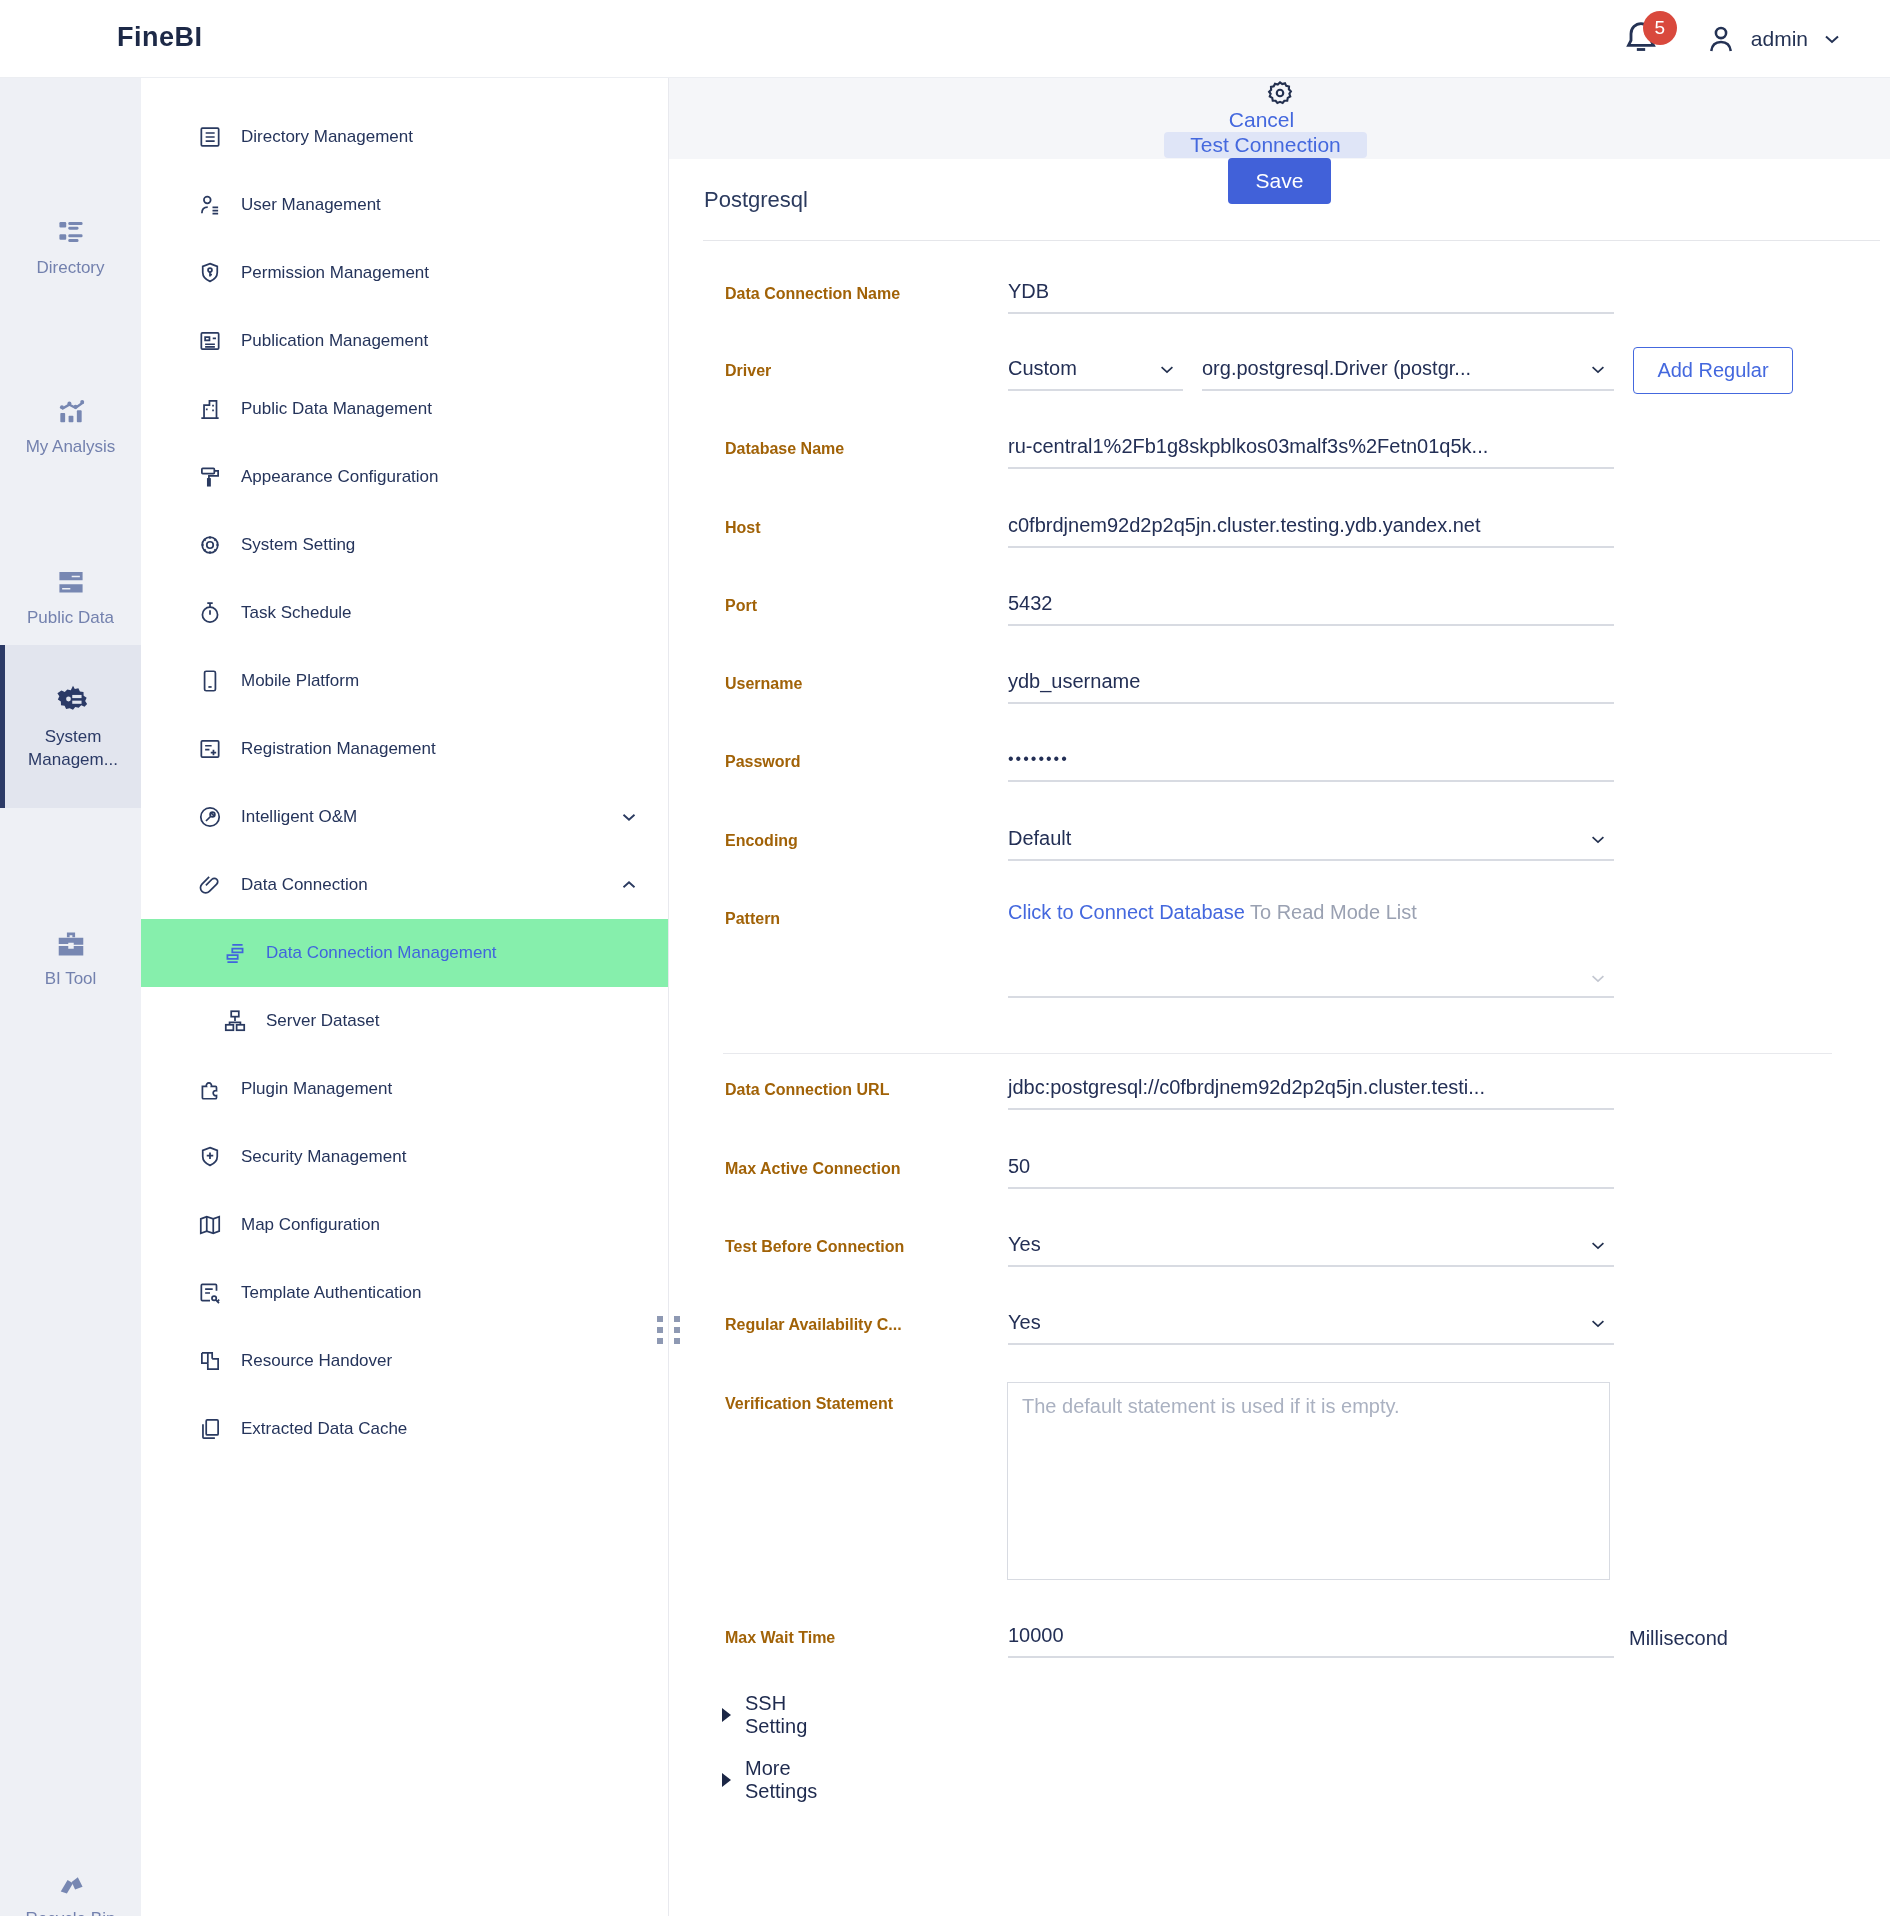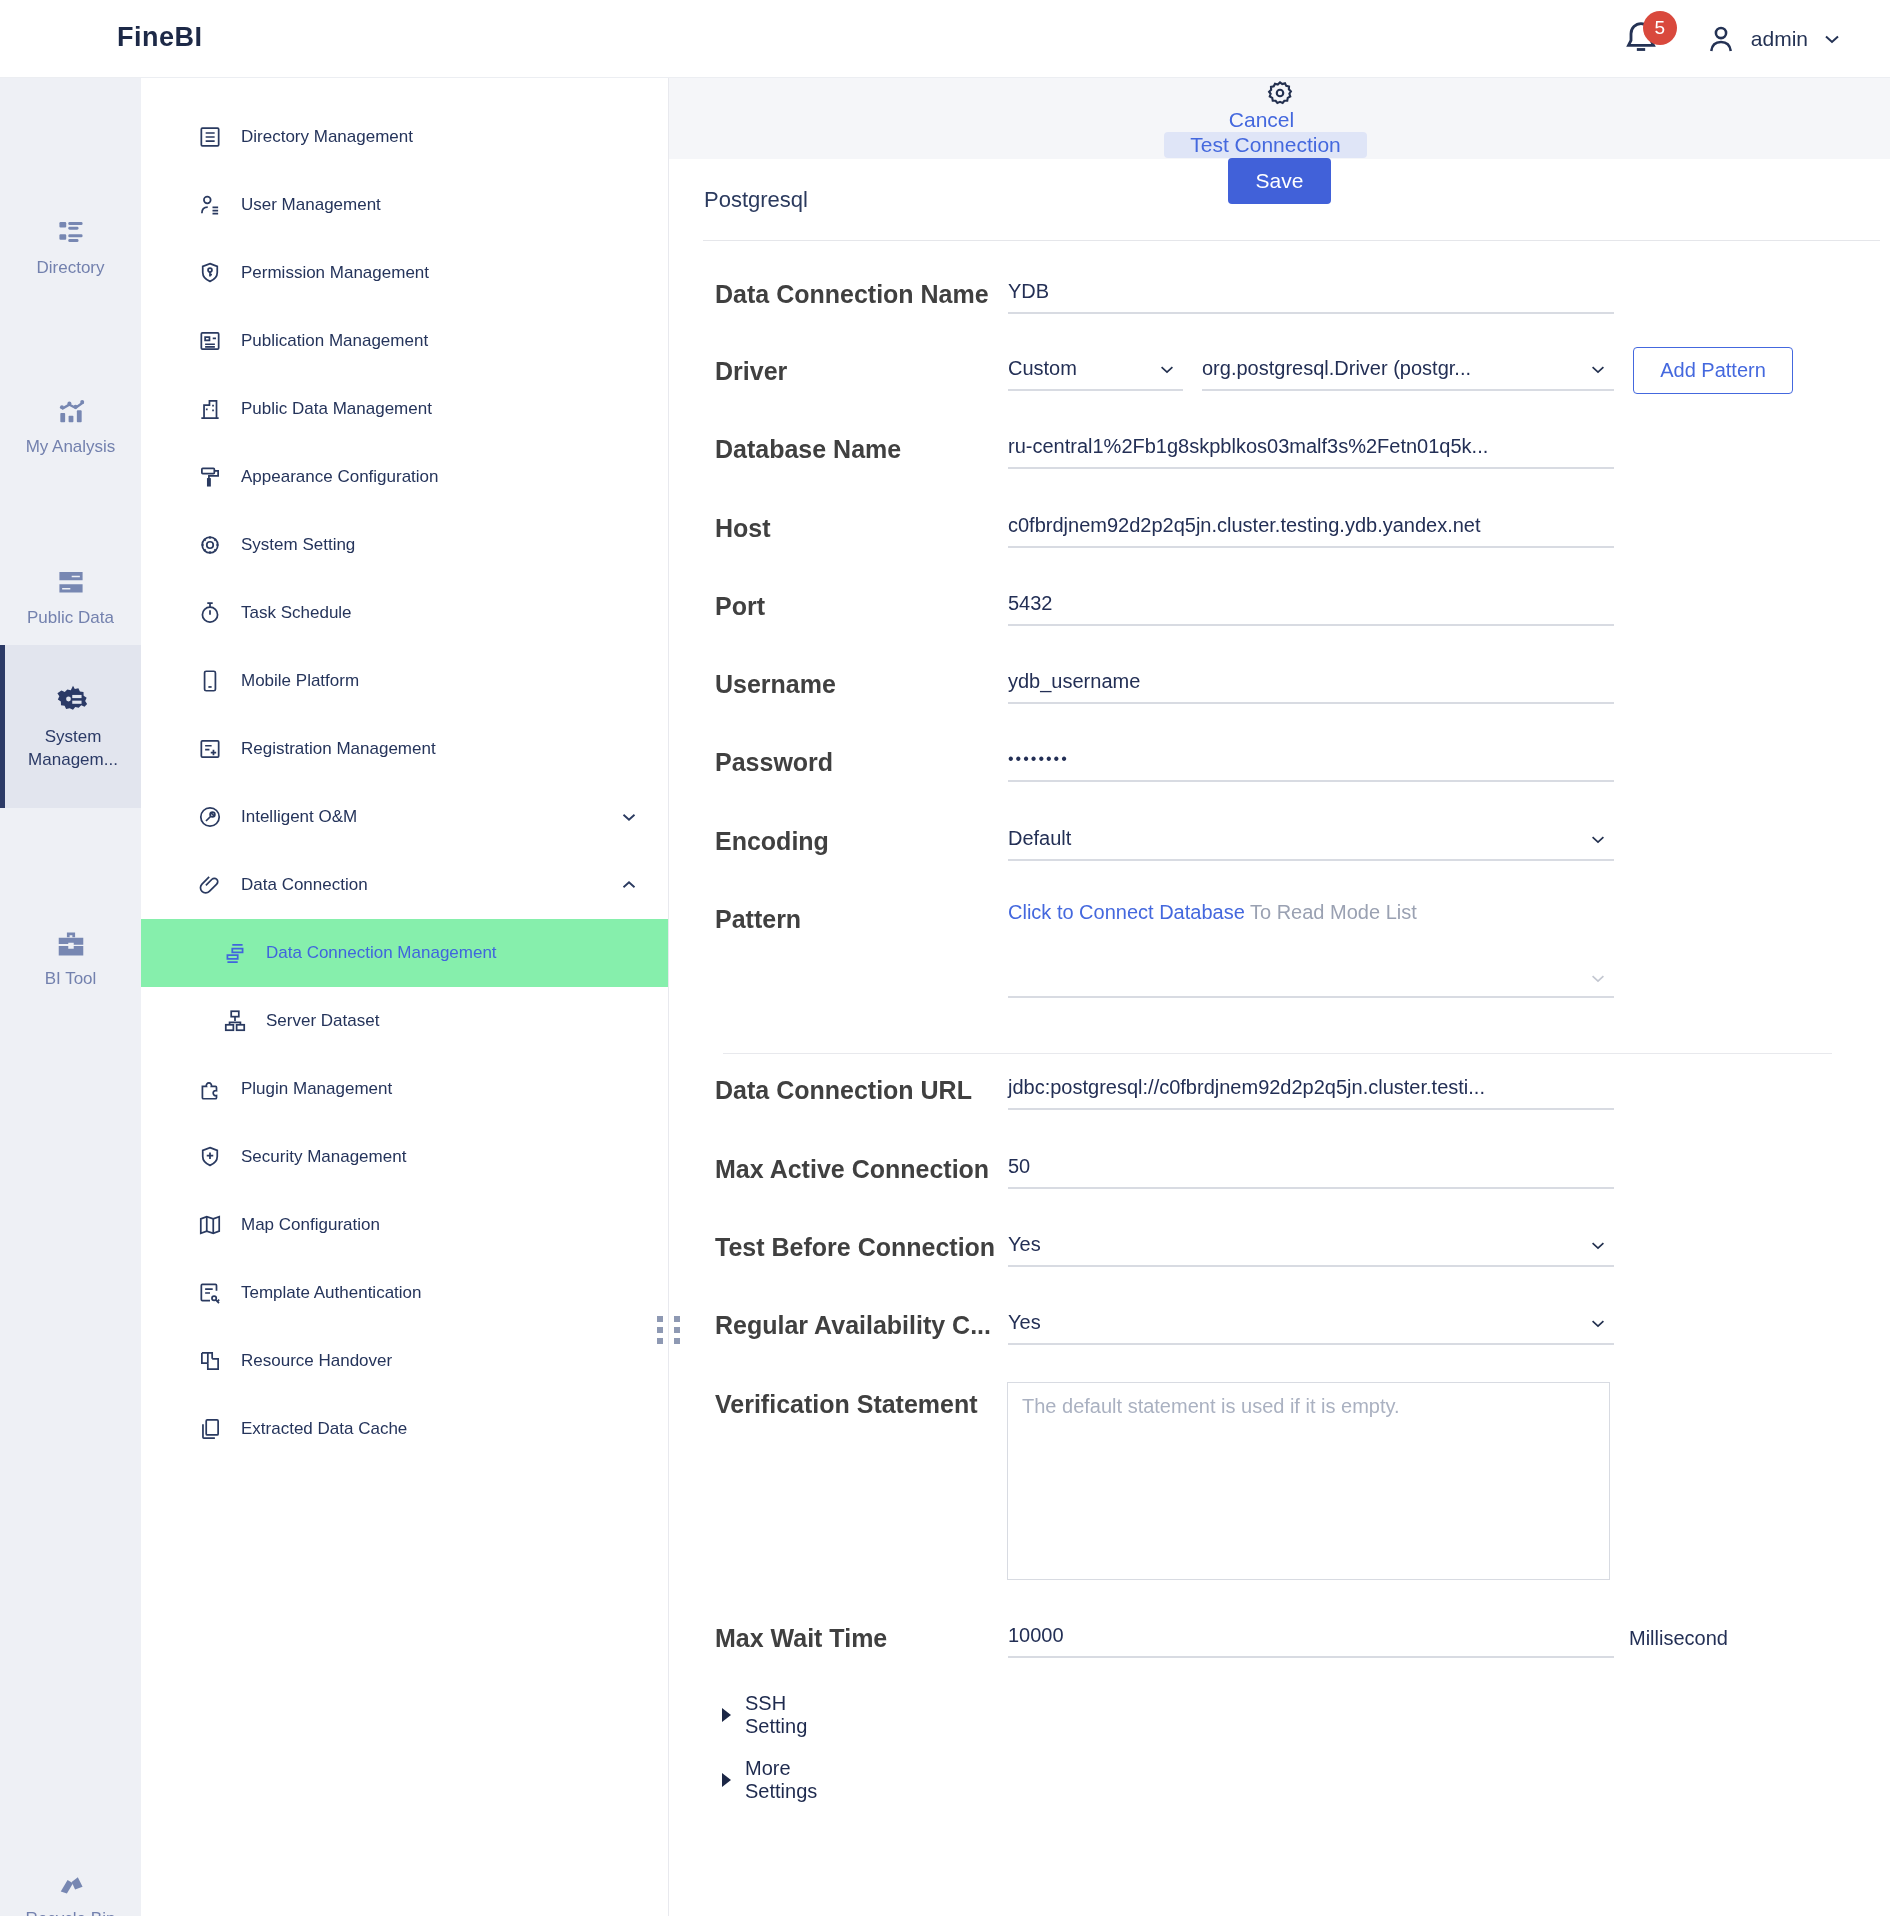--- a/index.html
+++ b/index.html
@@ -40,21 +40,21 @@
   .btn-test { font-size:21px; color:#4468de; background:#dfe5f7; border-radius:4px; padding:1px 26px; cursor:pointer; margin-right:28px; }
   .btn-save { font-size:21px; color:#fff; background:#4161d9; border-radius:4px; padding:11px 28px; cursor:pointer; }
   .gear-btn { cursor:pointer; }
 
   .title-row { position:absolute; left:0; top:81px; width:1221px; height:82px; }
   .page-title { position:absolute; left:35px; top:28px; font-size:22px; color:#2b3a5e; }
   .title-row .rule { position:absolute; left:34px; right:10px; bottom:0; border-bottom:1px solid #e5e6ea; }
 
   .form { position:absolute; left:0; top:163px; width:1221px; height:1675px; }
   .frow { position:absolute; }
-  .flabel { position:absolute; left:46px; top:0; width:282px; font-size:25px; font-weight:bold; color:#404040; line-height:28px; }
+  .flabel { position:absolute; left:56px; top:0; width:282px; font-size:16px; font-weight:bold; color:#a16207; line-height:28px; }
   .fvalue { position:absolute; left:339px; top:-6px; width:606px; height:40px; font-size:20px; color:#232f55; line-height:34px; border-bottom:2px solid #d8dbe2; cursor:text; }
   .fvalue.select { cursor:pointer; }
   .fvalue .chev { position:absolute; right:6px; top:9px; }
   .r1{top:39px;} .r2{top:116px;} .r3{top:194px;} .r4{top:273px;} .r5{top:351px;}
   .r6{top:429px;} .r7{top:507px;} .r8{top:586px;} .r9{top:664px;}
   .r10{top:835px;} .r11{top:914px;} .r12{top:992px;} .r13{top:1070px;}
   .r14{top:1149px;} .r15{top:1383px;} .r16{top:1451px;} .r17{top:1516px;}
 
   .sel-custom { width:175px !important; }
   .sel-driver { left:533px !important; width:412px !important; white-space:nowrap; overflow:hidden; }
@@ -418,21 +418,21 @@
         </span>
       </div>
       <div class="fvalue select sel-driver">
         <span>org.postgresql.Driver (postgr...</span>
         <span class="chev">
           <svg width="20" height="20" viewBox="0 0 24 24" fill="none" stroke="#22304f" stroke-width="2">
               <path d="M5.5 8.5l6.5 6 6.5-6"></path>
             </svg>
         </span>
       </div>
-      <div class="btn-add-driver">Add Pattern</div>
+      <div class="btn-add-driver">Add Regular</div>
     </div>
 
     <div class="frow r3">
       <div class="flabel">Database Name</div>
       <div class="fvalue">ru-central1%2Fb1g8skpblkos03malf3s%2Fetn01q5k...</div>
     </div>
 
     <div class="frow r4">
       <div class="flabel">Host</div>
       <div class="fvalue">c0fbrdjnem92d2p2q5jn.cluster.testing.ydb.yandex.net</div>

